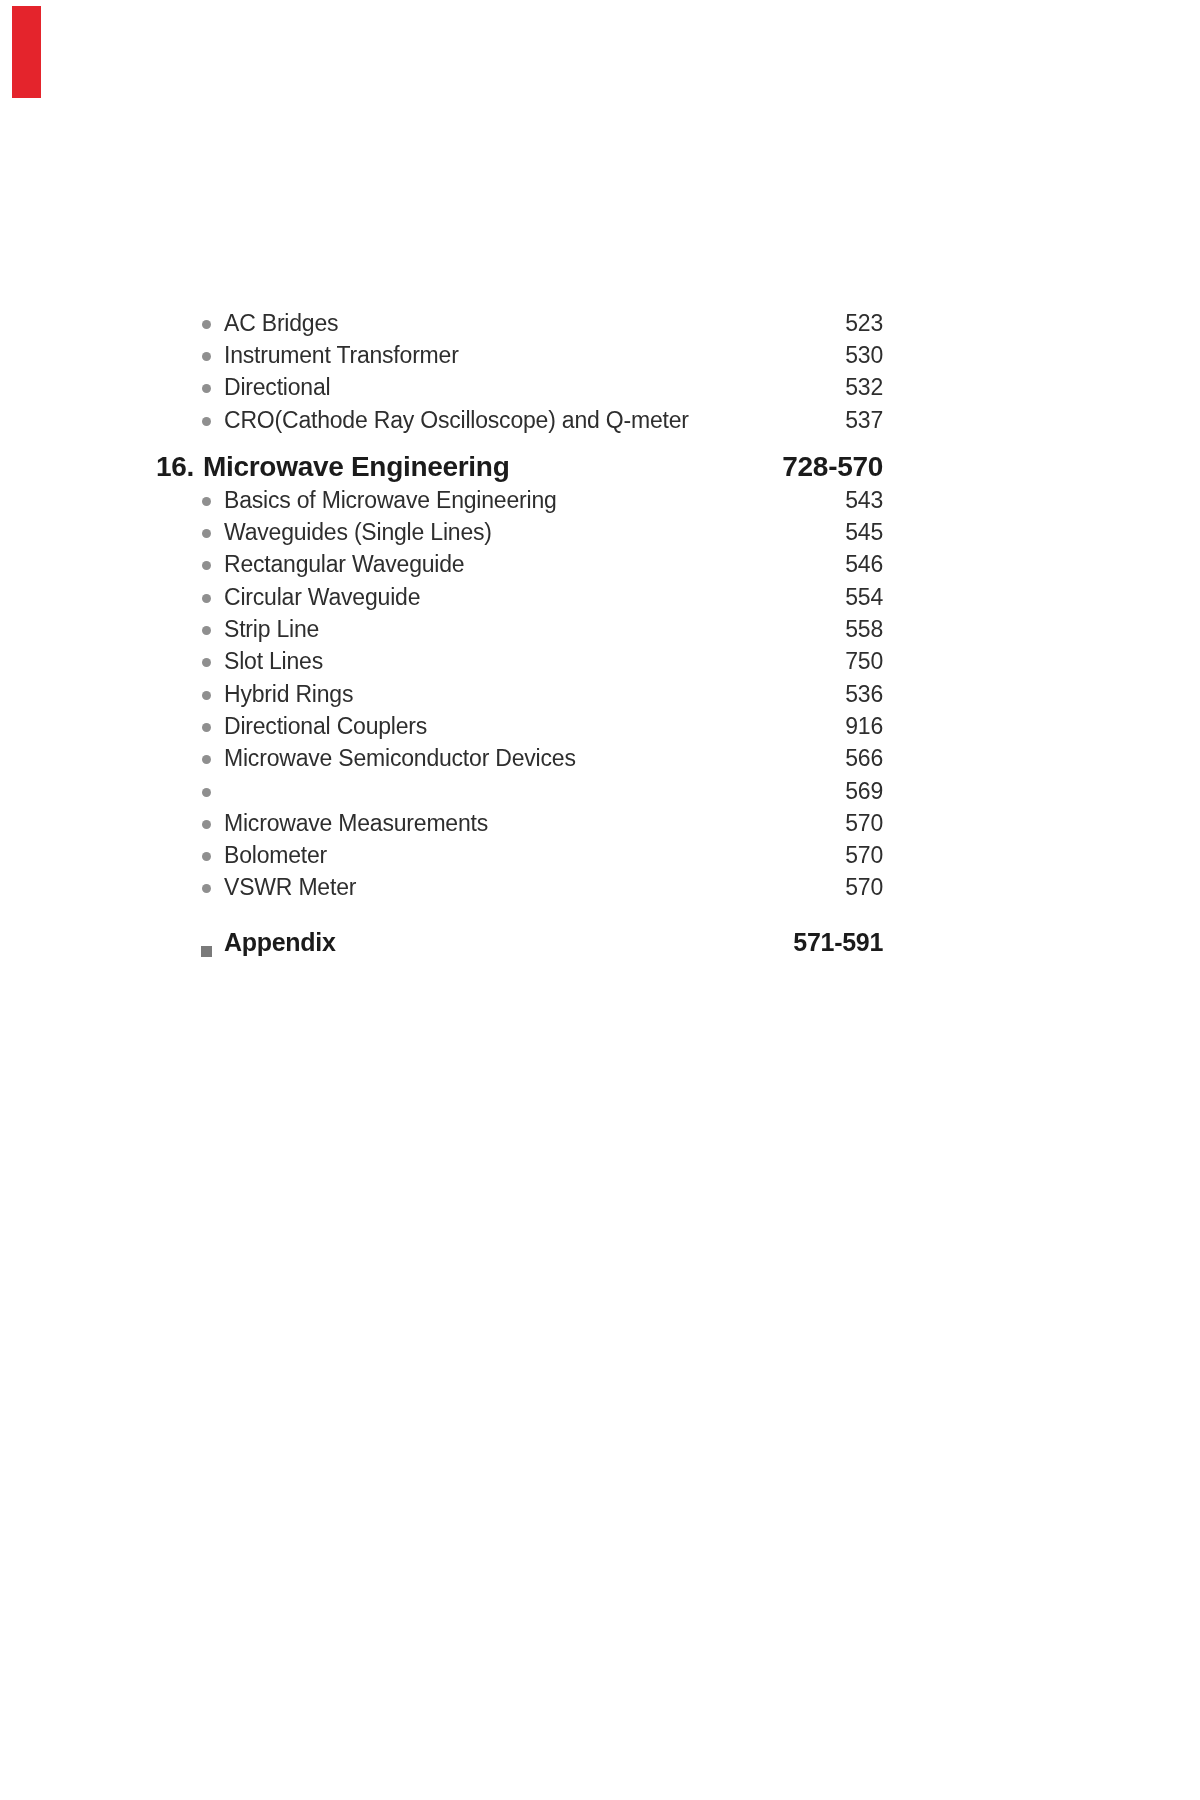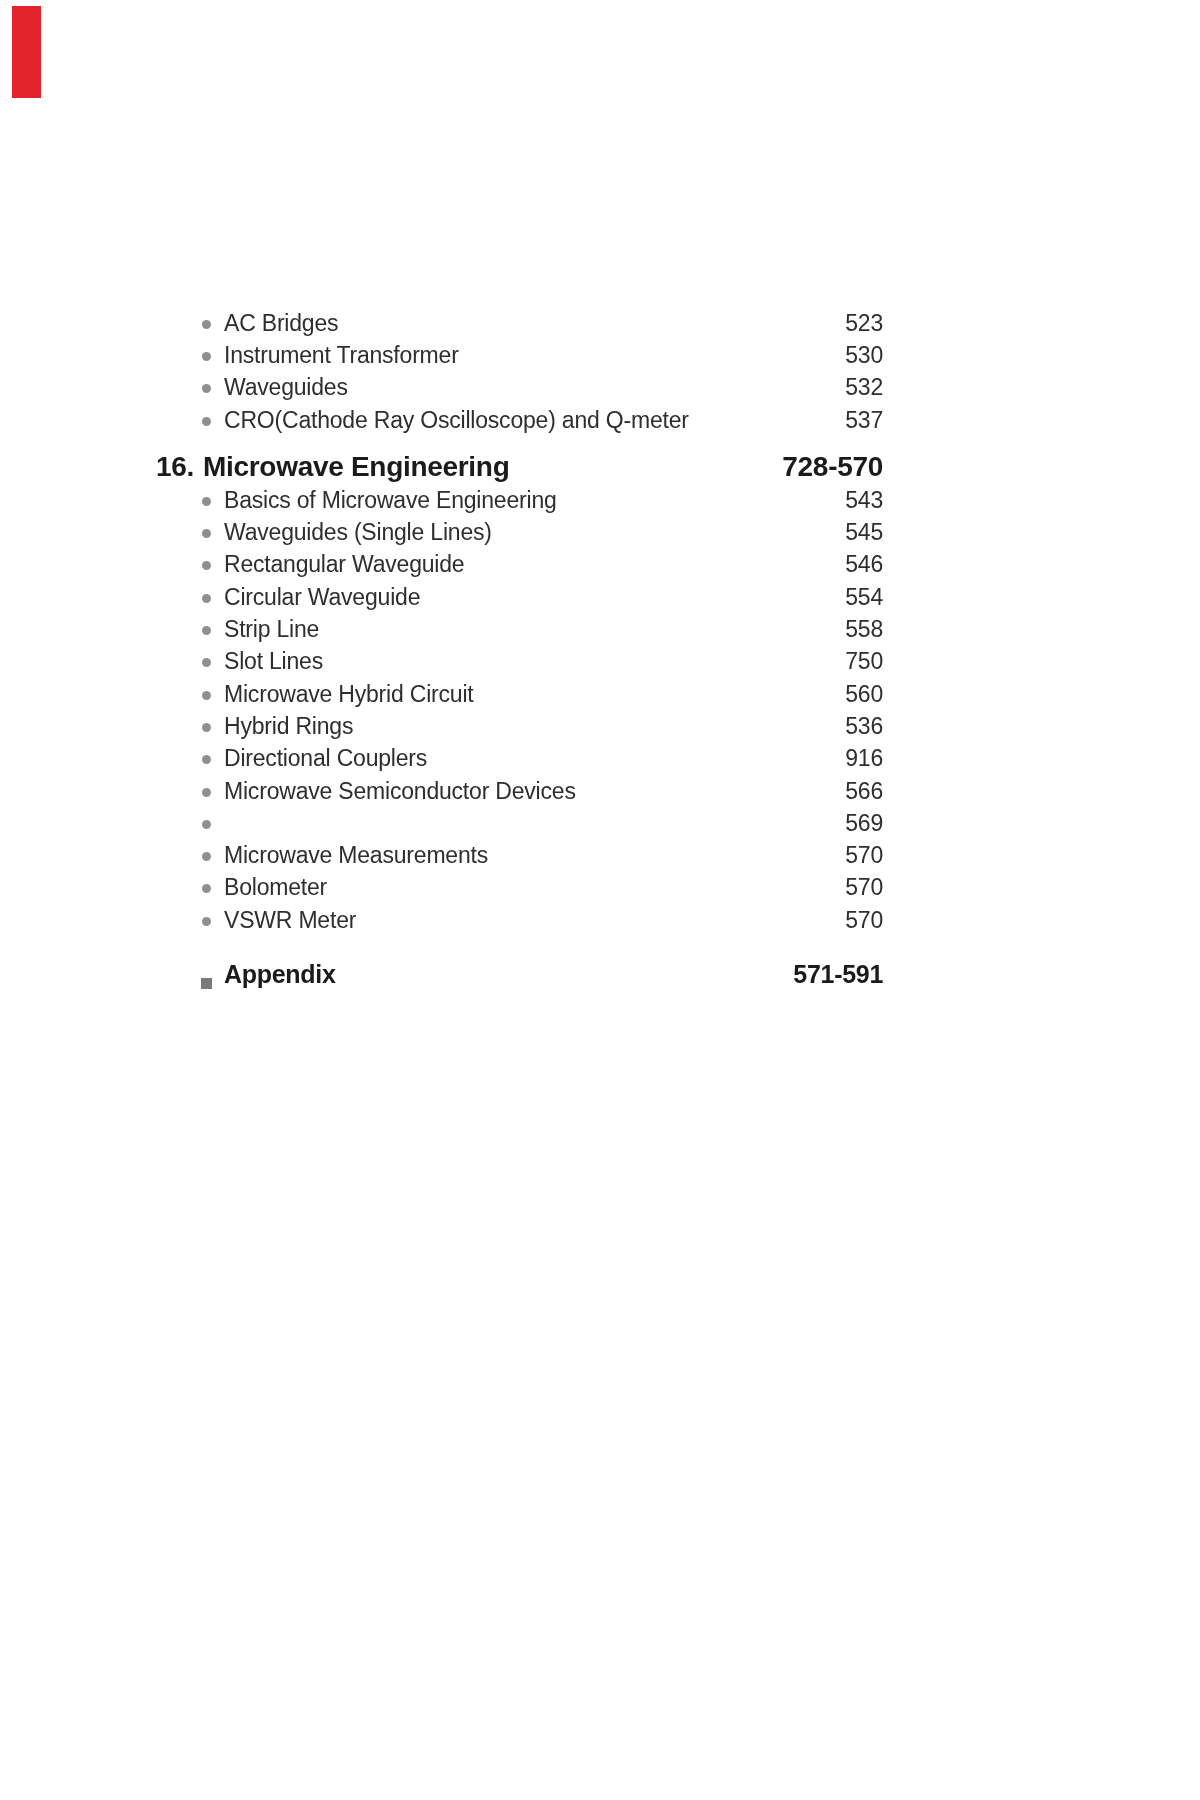--- a/index.html
+++ b/index.html
@@ -95,21 +95,21 @@
       <span class="label">AC Bridges</span>
       <span class="pagenum">523</span>
     </div>
     <div class="row">
       <span class="dot"></span>
       <span class="label">Instrument Transformer</span>
       <span class="pagenum">530</span>
     </div>
     <div class="row">
       <span class="dot"></span>
-      <span class="label">Waveguides</span>
+      <span class="label">Directional</span>
       <span class="pagenum">532</span>
     </div>
     <div class="row">
       <span class="dot"></span>
       <span class="label">CRO(Cathode Ray Oscilloscope) and Q-meter</span>
       <span class="pagenum">537</span>
     </div>
 
     <div class="chapter-row">
       <span class="chnum">16.</span>
@@ -142,25 +142,20 @@
       <span class="label">Strip Line</span>
       <span class="pagenum">558</span>
     </div>
     <div class="row">
       <span class="dot"></span>
       <span class="label">Slot Lines</span>
       <span class="pagenum">750</span>
     </div>
     <div class="row">
       <span class="dot"></span>
-      <span class="label">Microwave Hybrid Circuit</span>
-      <span class="pagenum">560</span>
-    </div>
-    <div class="row">
-      <span class="dot"></span>
       <span class="label">Hybrid Rings</span>
       <span class="pagenum">536</span>
     </div>
     <div class="row">
       <span class="dot"></span>
       <span class="label">Directional Couplers</span>
       <span class="pagenum">916</span>
     </div>
     <div class="row">
       <span class="dot"></span>

